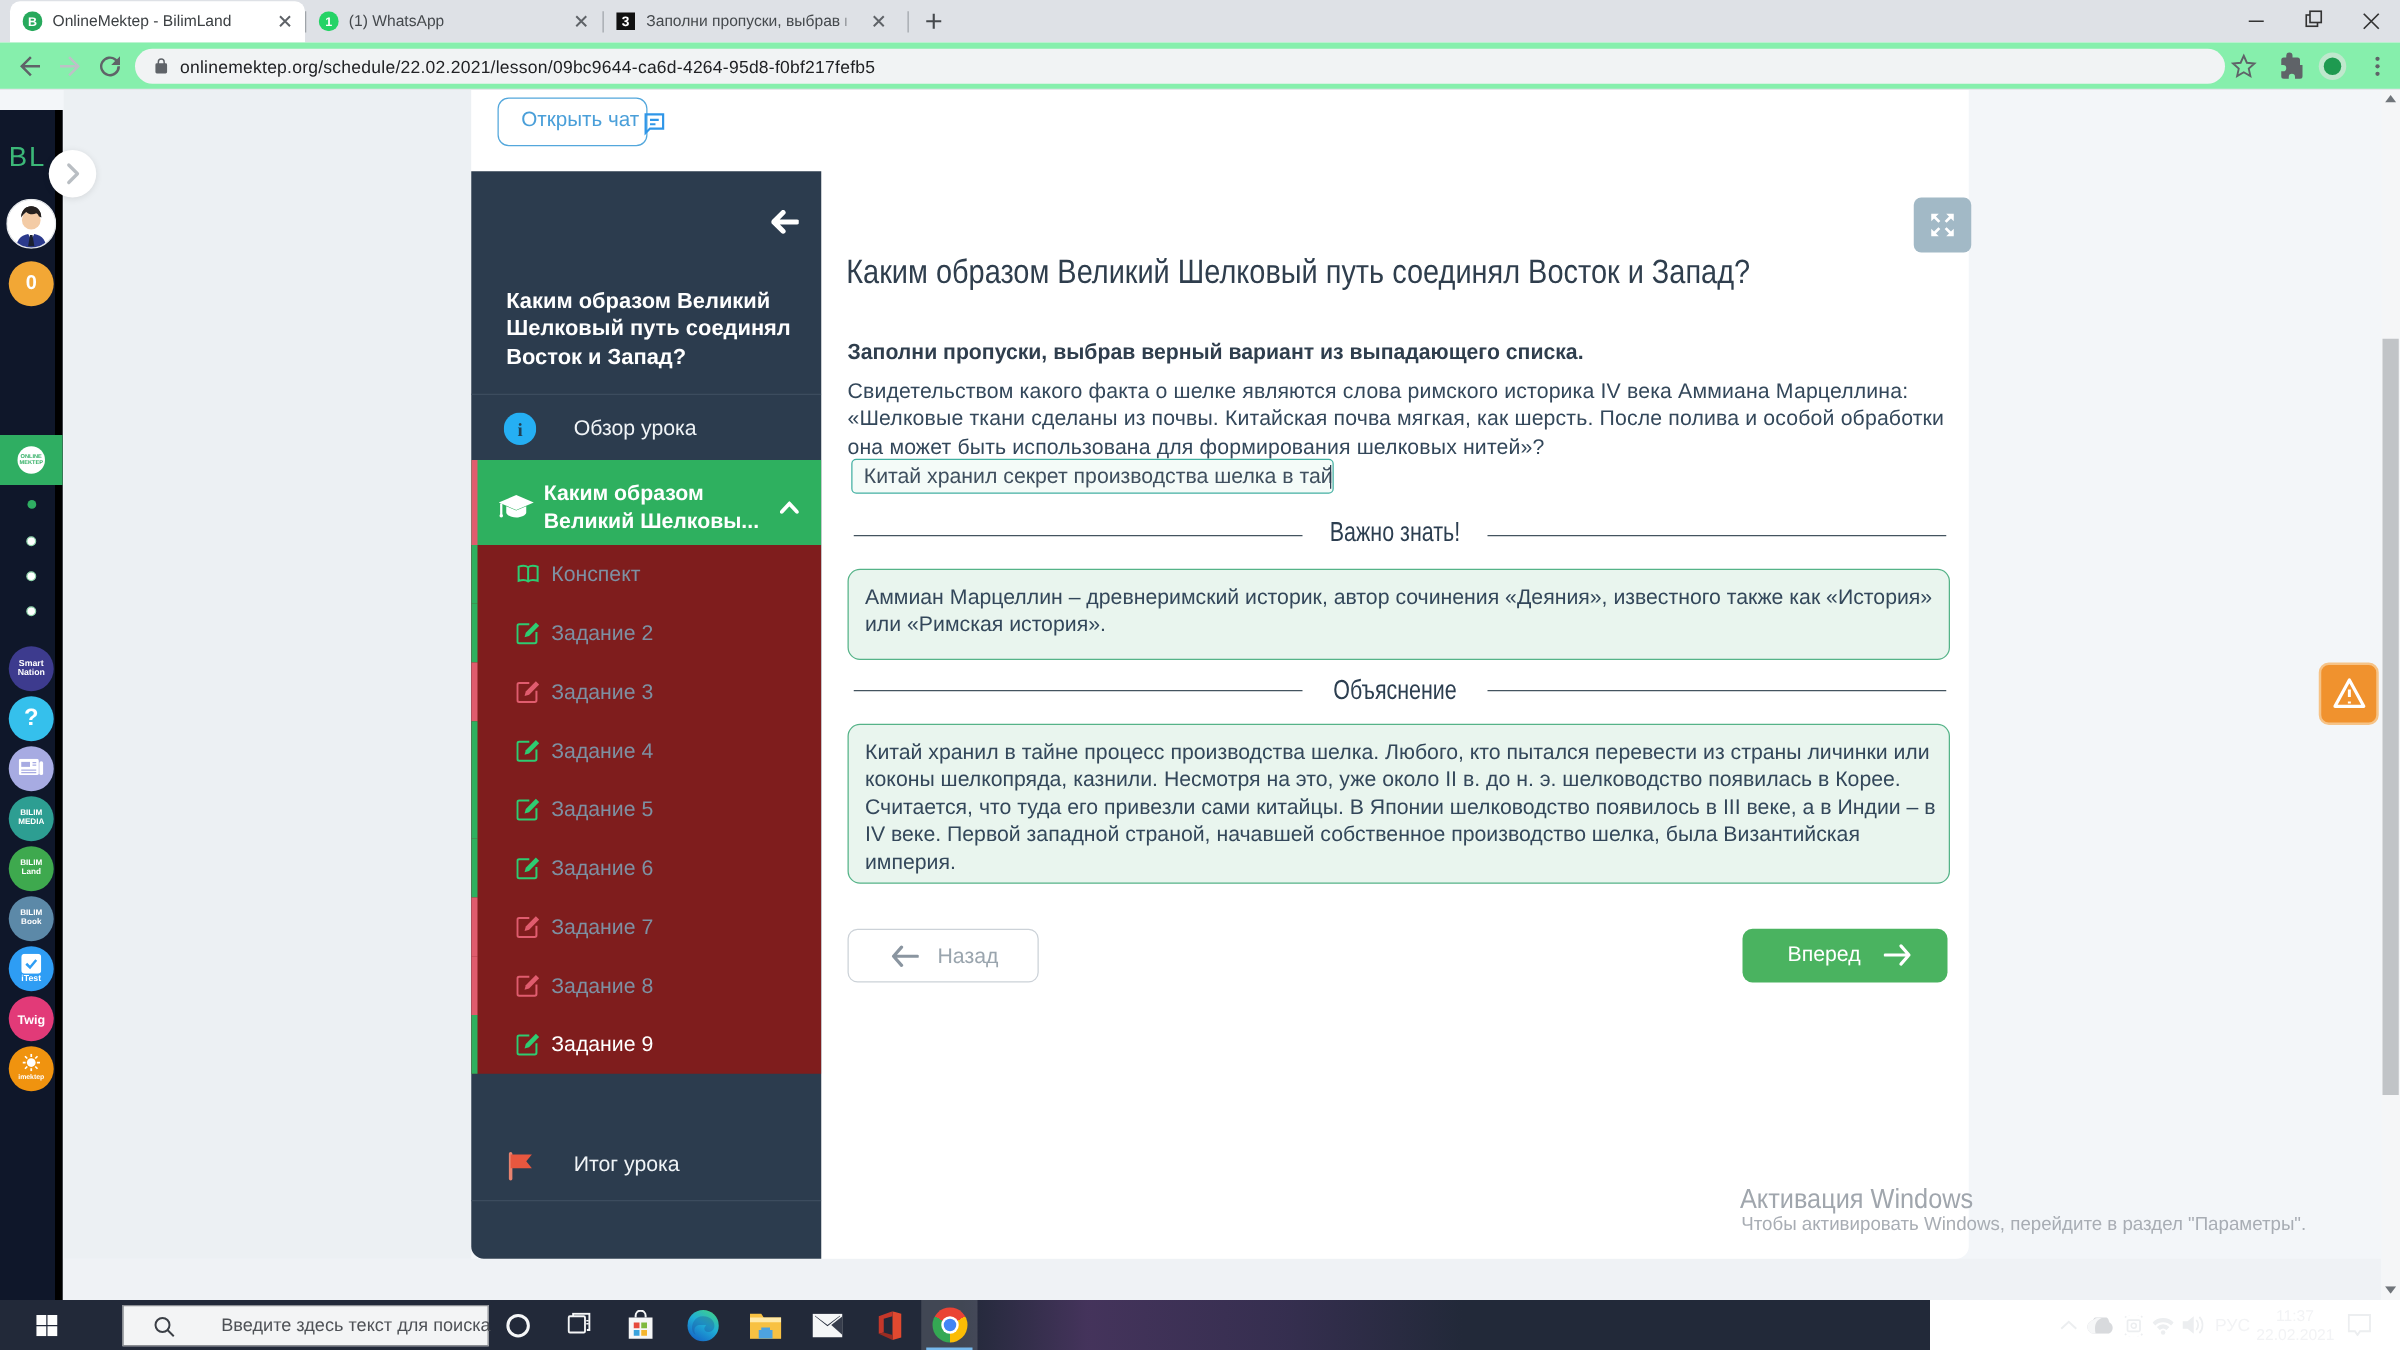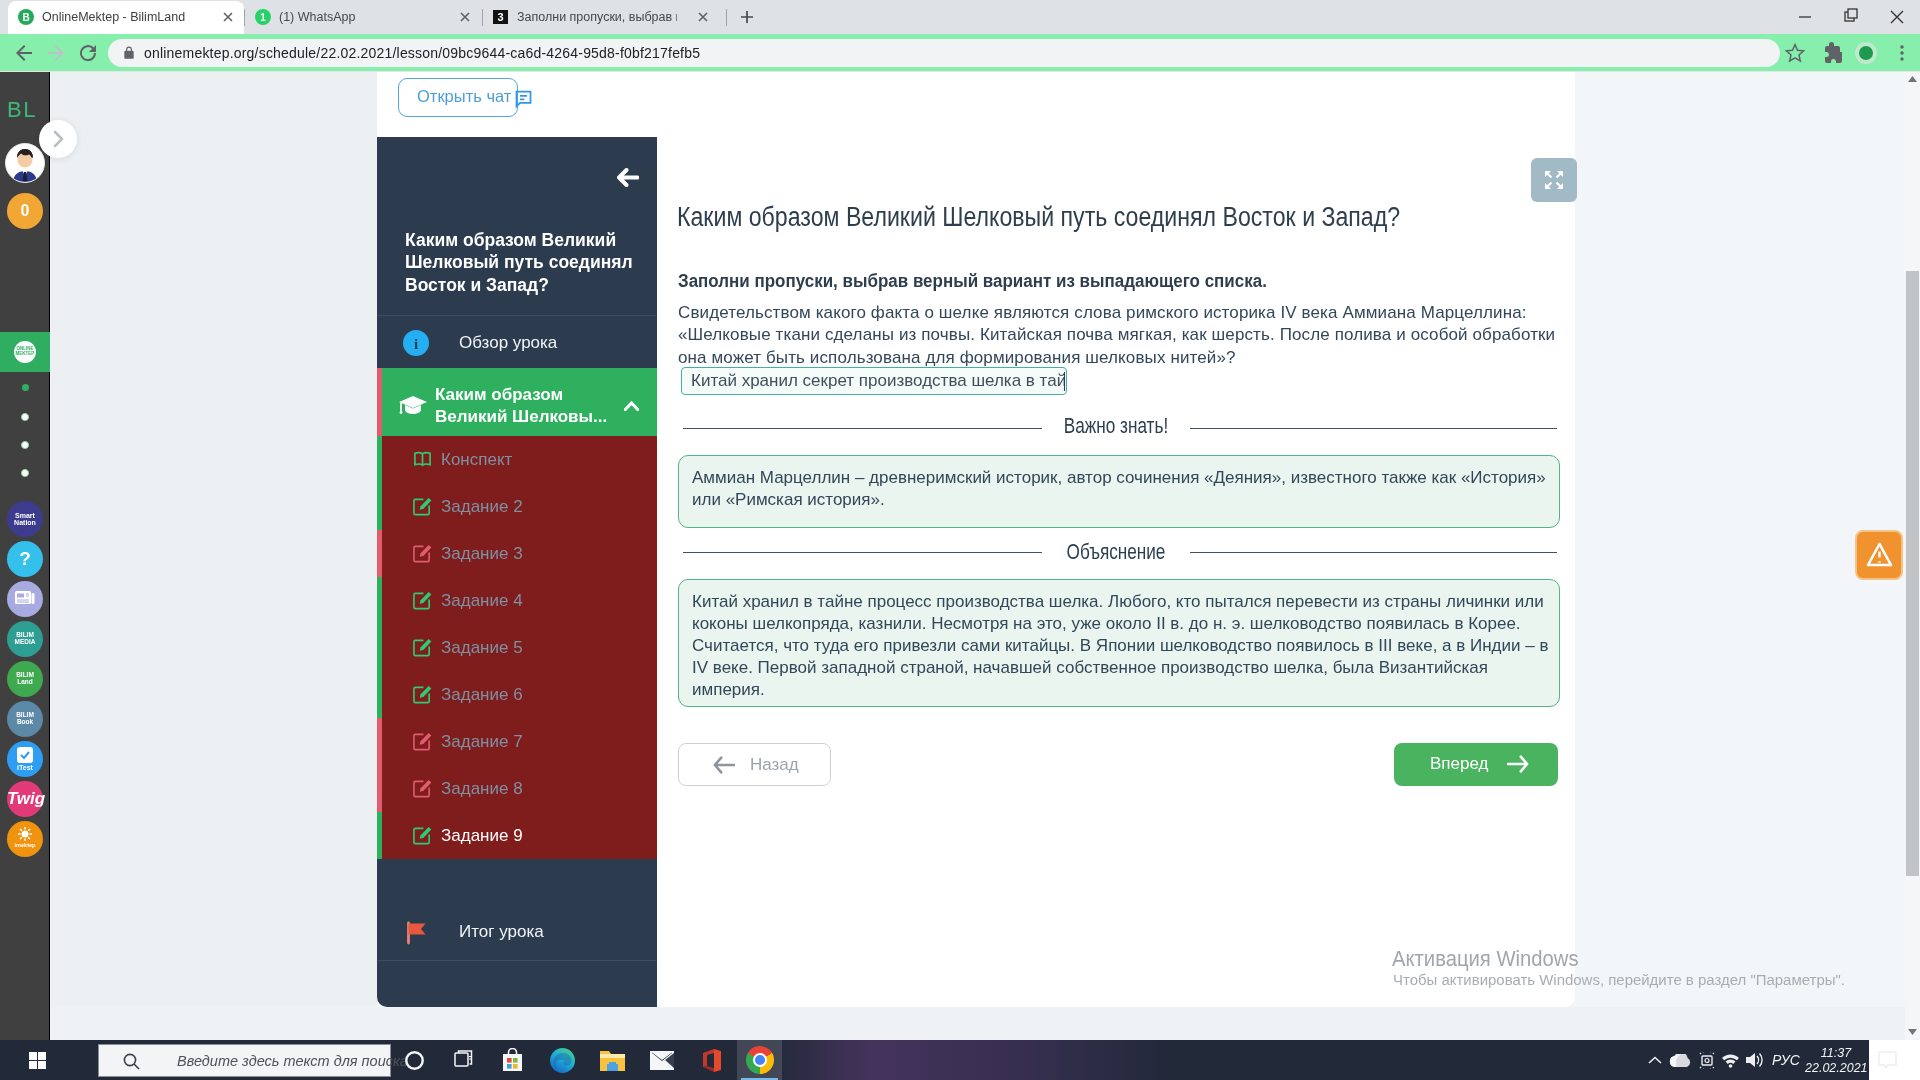--- a/index.html
+++ b/index.html
@@ -16,21 +16,21 @@
   .tab .ttl { position:absolute; left:34px; top:9px; white-space:nowrap; overflow:hidden; }
   .tab .cls { position:absolute; right:8px; top:8px; width:16px; height:16px; color:#5f6368; }
   .tabsep { position:absolute; top:9px; width:1px; height:17px; background:#9fa4a9; }
   #toolbar { position:absolute; left:0; top:34px; width:1920px; height:38px; background:#86efac; border-bottom:1px solid #e4e7ea; }
   #omnibox { position:absolute; left:108px; top:5px; width:1672px; height:28px; background:#f1f3f4; border-radius:14px; }
   #urltxt { position:absolute; left:36px; top:6px; font-size:14px; color:#202124; letter-spacing:0.2px; }
   .navic { position:absolute; top:7px; width:24px; height:24px; }
   #pagearea { position:absolute; left:0; top:72px; width:1920px; height:968px; background:#f3f6f9; }
 
   
-  #rail { position:absolute; left:0; top:0; width:50px; height:968px; background:#404040; border-right:1px solid #000000; }
+  #rail { position:absolute; left:0; top:16px; width:50px; height:968px; background:#0f172a; border-right:6px solid #000000; }
   .railcirc { position:absolute; left:7px; width:36px; height:36px; border-radius:50%; color:#fff; }
 
   
   #modal { position:absolute; left:377px; top:0px; width:1198px; height:935px; background:#fff; border-radius:0 0 10px 10px; }
 
   
   #chatbtn { position:absolute; left:21px; top:6px; width:120px; height:39px; border:1px solid #53a7dc; border-radius:9px; color:#4a9fd9; font-size:16.5px; }
 
   
   #sidenav { position:absolute; left:0; top:65px; width:280px; height:870px; background:#2c3c4e; border-radius:0 0 0 10px; overflow:hidden; color:#eef2f5; }
@@ -39,21 +39,21 @@
   .stripe { position:absolute; left:0; top:0; width:5px; height:47px; }
 
   
   #content { position:absolute; left:300px; top:0; width:898px; height:935px; }
   .greenbox { position:absolute; left:1px; width:882px; background:#e9f5ee; border:1px solid #55b388; border-radius:10px; font-size:17px; color:#33475a; line-height:22px; padding:11px 13px; }
 
   
   .navbtn { position:absolute; top:671px; height:43px; border-radius:8px; font-size:17px; }
 
   
-  #taskbar { position:absolute; left:0; top:1040px; width:1869px; height:40px; background:#222939;font-style:italic; }
+  #taskbar { position:absolute; left:0; top:1040px; width:1544px; height:40px; background:#222939; }
 </style>
 </head>
 <body>
 <div id="stage">
 
   <div id="tabstrip">
     <div class="tab active" style="left:8px; width:236px;">
       <svg class="fav" viewBox="0 0 16 16">
           <circle cx="8" cy="8" r="8" fill="#27a95c"></circle>
           <text x="8" y="11.5" font-size="10" font-weight="bold" fill="#fff" text-anchor="middle" font-family="Liberation Sans">B</text>
@@ -189,21 +189,21 @@
       <div class="railcirc" style="top:629px; background:#5c89a8; text-align:center;">
           <div style="font-size:6.5px; font-weight:bold; padding-top:11px; line-height:6.5px;">BILIM<br>Book</div>
         </div>
       <div class="railcirc" style="top:669px; background:#2e9df4;">
           <svg style="position:absolute;left:10px;top:6px;" width="16" height="16" viewBox="0 0 16 16">
             <rect x="0" y="0" width="16" height="16" rx="3" fill="#fff"></rect>
             <path d="M4 8l3 3 5-6" stroke="#2e9df4" stroke-width="2" fill="none"></path>
           </svg>
           <div style="position:absolute; left:0; width:36px; text-align:center; top:23px; font-size:7px; font-weight:bold;">iTest</div>
         </div>
-      <div class="railcirc" style="top:709px; background:#e23a78; text-align:center; line-height:36px;"><span style="font-size:17px; font-weight:bold; font-style:italic;">Twig</span></div>
+      <div class="railcirc" style="top:709px; background:#e23a78; text-align:center; line-height:36px;"><span style="font-size:10px; font-weight:bold; ">Twig</span></div>
       <div class="railcirc" style="top:749px; background:#f0930f; text-align:center;"><svg style="margin-top:6px;" width="14" height="14" viewBox="0 0 14 14">
             <circle cx="7" cy="7" r="3.5" fill="#fff"></circle>
             <g stroke="#fff" stroke-width="1.4">
               <path d="M7 0v2.5M7 11.5V14M0 7h2.5M11.5 7H14M2 2l1.8 1.8M10.2 10.2L12 12M12 2l-1.8 1.8M3.8 10.2L2 12"></path>
             </g>
           </svg><div style="margin-top:-3px; font-size:5.5px; font-weight:bold;">imektep</div></div>
     </div>
 
     <div style="position:absolute; left:39px; top:48px; width:38px; height:38px; border-radius:50%; background:#fff; box-shadow:0 1px 6px rgba(0,0,0,0.10);">
       <svg style="position:absolute; left:14px; top:10px;" width="11" height="18" viewBox="0 0 11 18">

